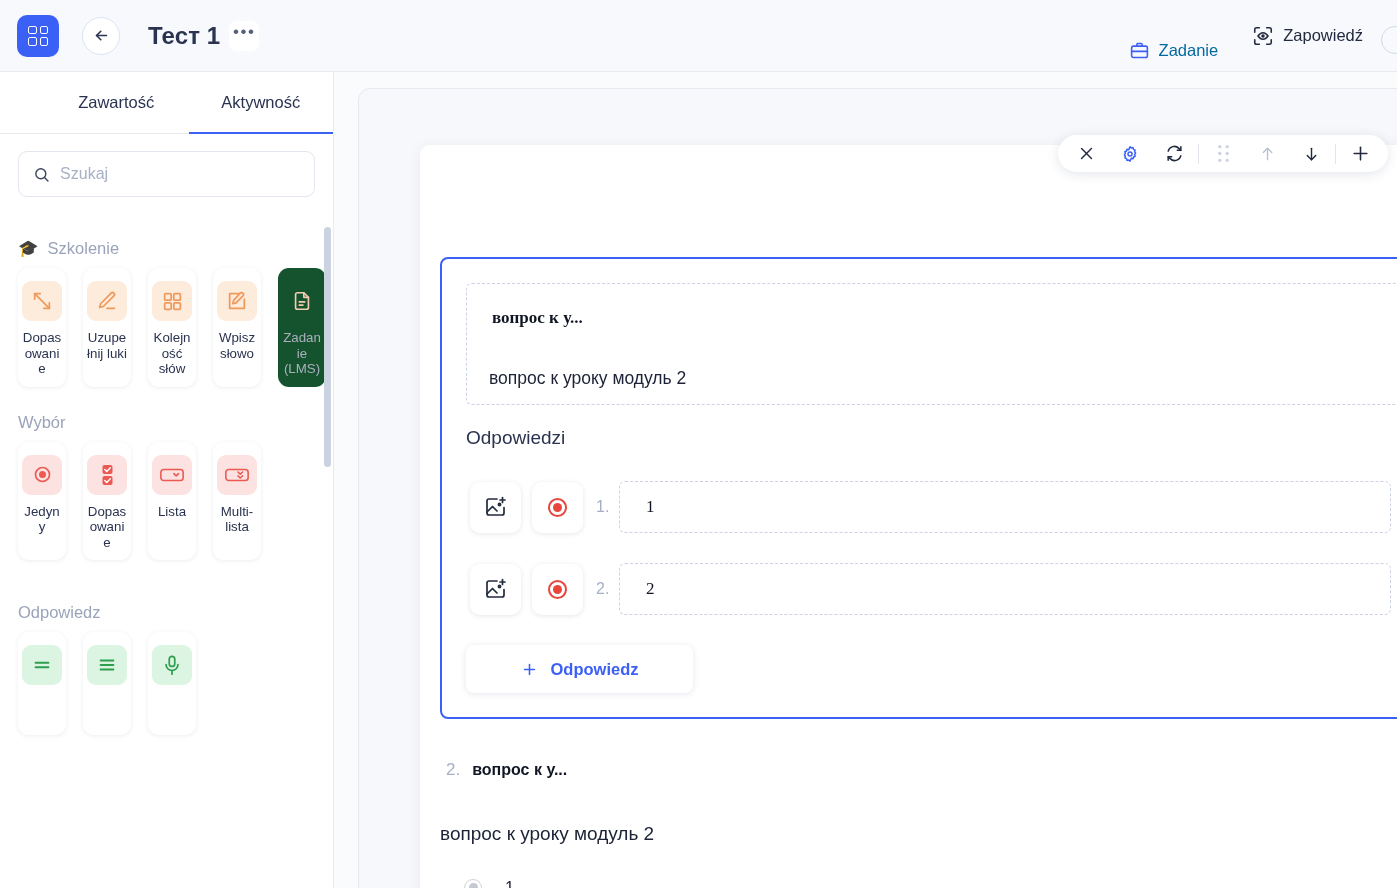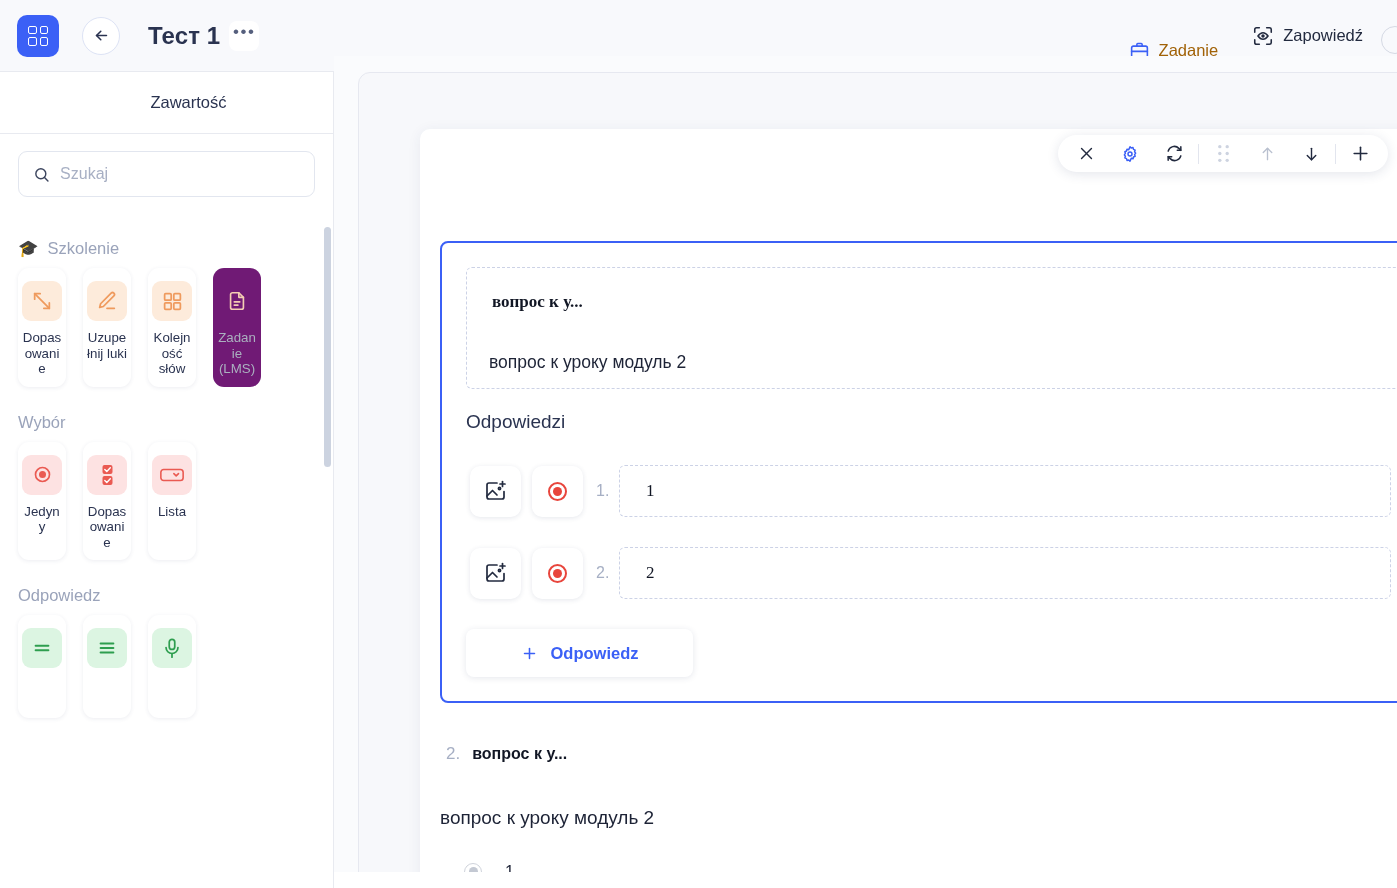--- a/index.html
+++ b/index.html
@@ -48,21 +48,21 @@
     display: flex; align-items: center; justify-content: center;
     color: #555f7d; font-size: 17px; letter-spacing: 1.5px;
     cursor: pointer; line-height: 4px; padding-bottom: 7px;
   }
   .header-spacer { flex: 1; }
   .header-action {
     display: flex; align-items: center; gap: 9px;
     font-size: 16.5px; cursor: pointer;
     margin-right: 34px;
   }
-  .header-action.blue { color: #a16207; margin-top: 30px; }
+  .header-action.blue { color: #0369a1; margin-top: 30px; }
   .header-action.dark { color: #222a3f; }
   .avatar-peek {
     position: absolute; top: 26px; right: -12px;
     width: 28px; height: 28px; border-radius: 50%;
     border: 1.5px solid #d5d9e4;
     background: #f8f9fc;
   }
 
   
   .sidebar {
@@ -107,21 +107,21 @@
     display: grid; grid-template-columns: repeat(5, 1fr);
     gap: 17px; padding: 0 18px;
   }
   .type-card {
     background: #fff; border-radius: 11px;
     box-shadow: 0 1px 4px rgba(40,55,100,.09);
     min-height: 103px;
     display: flex; flex-direction: column; align-items: center;
     padding: 13px 4px 10px 4px; cursor: pointer;
   }
-  .type-card.disabled { background: #701a75; box-shadow: none; cursor: default; }
+  .type-card.disabled { background: #14532d; box-shadow: none; cursor: default; }
   .type-icon {
     width: 40px; height: 40px; border-radius: 9px;
     display: flex; align-items: center; justify-content: center;
     margin-bottom: 9px;
   }
   .ic-orange { background: #fdebdb; }
   .ic-red    { background: #fde2e2; }
   .ic-green  { background: #dcf5e2; }
   .ic-grey   { background: transparent; }
   .type-label {
@@ -135,21 +135,21 @@
     width: 7px; height: 490px;
   }
   .scrollbar-thumb {
     position: absolute; top: 5px; left: 0;
     width: 7px; height: 240px; border-radius: 4px;
     background: #ccd3e0;
   }
 
   
   .main {
-    position: absolute; top: 56px; left: 334px;
+    position: absolute; top: 72px; left: 334px;
     width: 1063px; height: 816px;
     background: #fafbfd;
     overflow: hidden;
   }
   .outer-panel {
     position: absolute; top: 16px; left: 24px;
     width: 1100px; height: 900px;
     background: #f7f8fb;
     border: 1px solid #e6e8f0;
     border-radius: 12px;
@@ -302,20 +302,23 @@
   </div>
 
   <div class="avatar-peek"></div>
 </div>
 
 <div class="sidebar">
   <div class="tabs">
     <div class="tab">
       <span>Zawartość</span>
     </div>
+    <div class="tab active">
+      <span>Aktywność</span>
+    </div>
   </div>
 
   <div class="sidebar-scroll">
     <div class="search-wrap">
       <div class="search-box">
         <svg width="19" height="19" viewBox="0 0 24 24" fill="none" stroke="#3c455e" stroke-width="2" stroke-linecap="round">
           <circle cx="11" cy="11" r="7"></circle>
             <line x1="16.2" y1="16.2" x2="21" y2="21"></line>
         </svg>
         <input type="text" placeholder="Szukaj" style="">
@@ -350,20 +353,29 @@
         <span class="type-icon ic-orange">
           <svg width="21" height="21" viewBox="0 0 24 24" fill="none" stroke="#ef9a5d" stroke-width="2">
             <rect x="3" y="3" width="7.5" height="7.5" rx="1.2"></rect>
               <rect x="13.5" y="3" width="7.5" height="7.5" rx="1.2"></rect>
             <rect x="3" y="13.5" width="7.5" height="7.5" rx="1.2"></rect>
               <rect x="13.5" y="13.5" width="7.5" height="7.5" rx="1.2"></rect>
           </svg>
         </span>
         <span class="type-label">Kolejność słów</span>
       </div>
+      <div class="type-card">
+        <span class="type-icon ic-orange">
+          <svg width="22" height="22" viewBox="0 0 24 24" fill="none" stroke="#ef9a5d" stroke-width="1.9" stroke-linecap="round" stroke-linejoin="round">
+            <path d="M4 4h10M4 4v16h16V10"></path>
+              <path d="M15.5 3.5a2 2 0 0 1 3 3L11 14l-3.6 .9.9-3.6z"></path>
+          </svg>
+        </span>
+        <span class="type-label">Wpisz słowo</span>
+      </div>
       <div class="type-card disabled">
         <span class="type-icon ic-grey">
           <svg width="22" height="22" viewBox="0 0 24 24" fill="none" stroke="#f3cdb2" stroke-width="1.8" stroke-linecap="round" stroke-linejoin="round">
             <path d="M14 3H7a2 2 0 0 0-2 2v14a2 2 0 0 0 2 2h10a2 2 0 0 0 2-2V8z"></path>
             <polyline points="14,3 14,8 19,8"></polyline>
             <line x1="9" y1="13" x2="15" y2="13"></line>
               <line x1="9" y1="16.5" x2="13" y2="16.5"></line>
           </svg>
         </span>
         <span class="type-label">Zadanie (LMS)</span>
@@ -395,20 +407,30 @@
         <span class="type-label">Dopasowanie</span>
       </div>
       <div class="type-card">
         <span class="type-icon ic-red">
           <svg width="26" height="18" viewBox="0 0 28 18" fill="none" stroke="#ea5a52" stroke-width="1.7" stroke-linecap="round" stroke-linejoin="round">
             <rect x="2" y="3" width="24" height="12" rx="3"></rect>
             <polyline points="16,7.5 18.5,10 21,7.5"></polyline>
           </svg>
         </span>
         <span class="type-label">Lista</span>
+      </div>
+      <div class="type-card">
+        <span class="type-icon ic-red">
+          <svg width="26" height="18" viewBox="0 0 28 18" fill="none" stroke="#ea5a52" stroke-width="1.7" stroke-linecap="round" stroke-linejoin="round">
+            <rect x="2" y="3" width="24" height="12" rx="3"></rect>
+            <polyline points="15,5.8 17.5,8 20,5.8"></polyline>
+            <polyline points="15,10 17.5,12.2 20,10"></polyline>
+          </svg>
+        </span>
+        <span class="type-label">Multi-lista</span>
       </div>
       <div></div>
       <div></div>
     </div>
 
     <div class="section-head">
       <span>Odpowiedz</span>
     </div>
     <div class="cards-grid">
       <div class="type-card">

